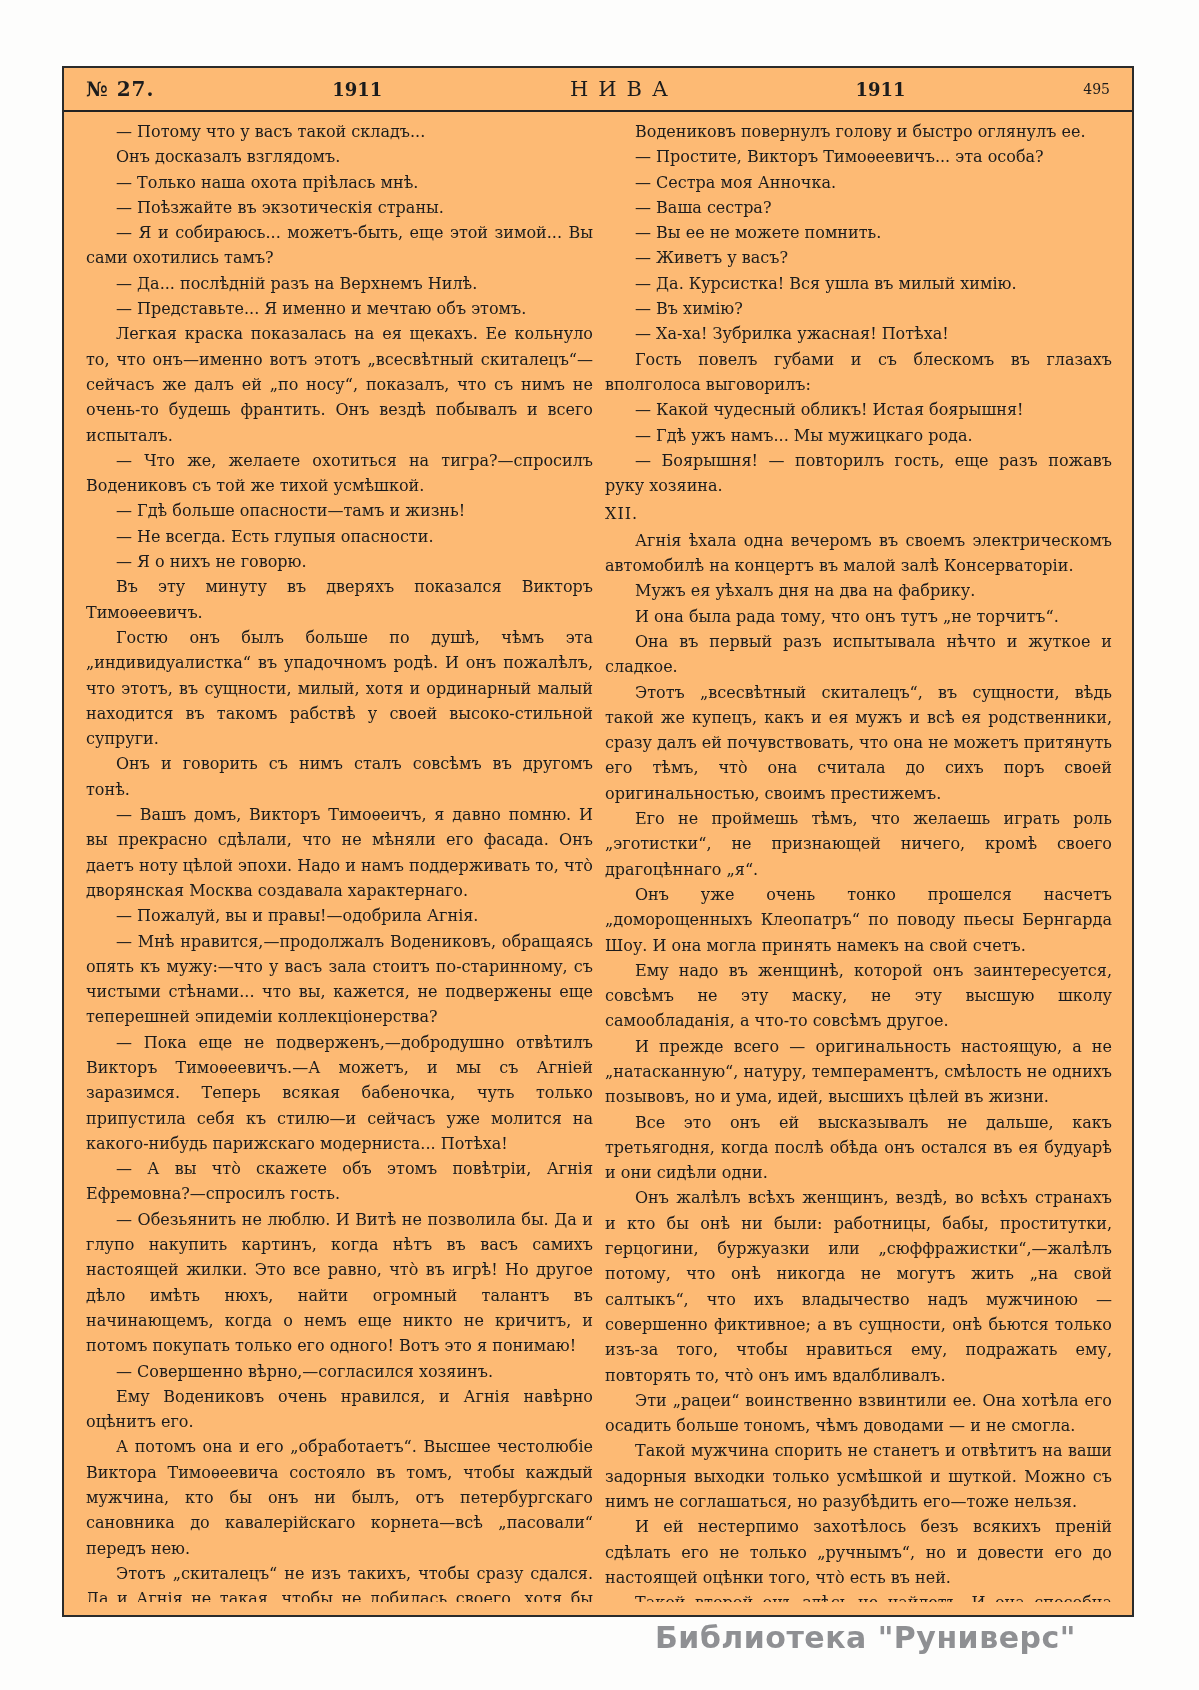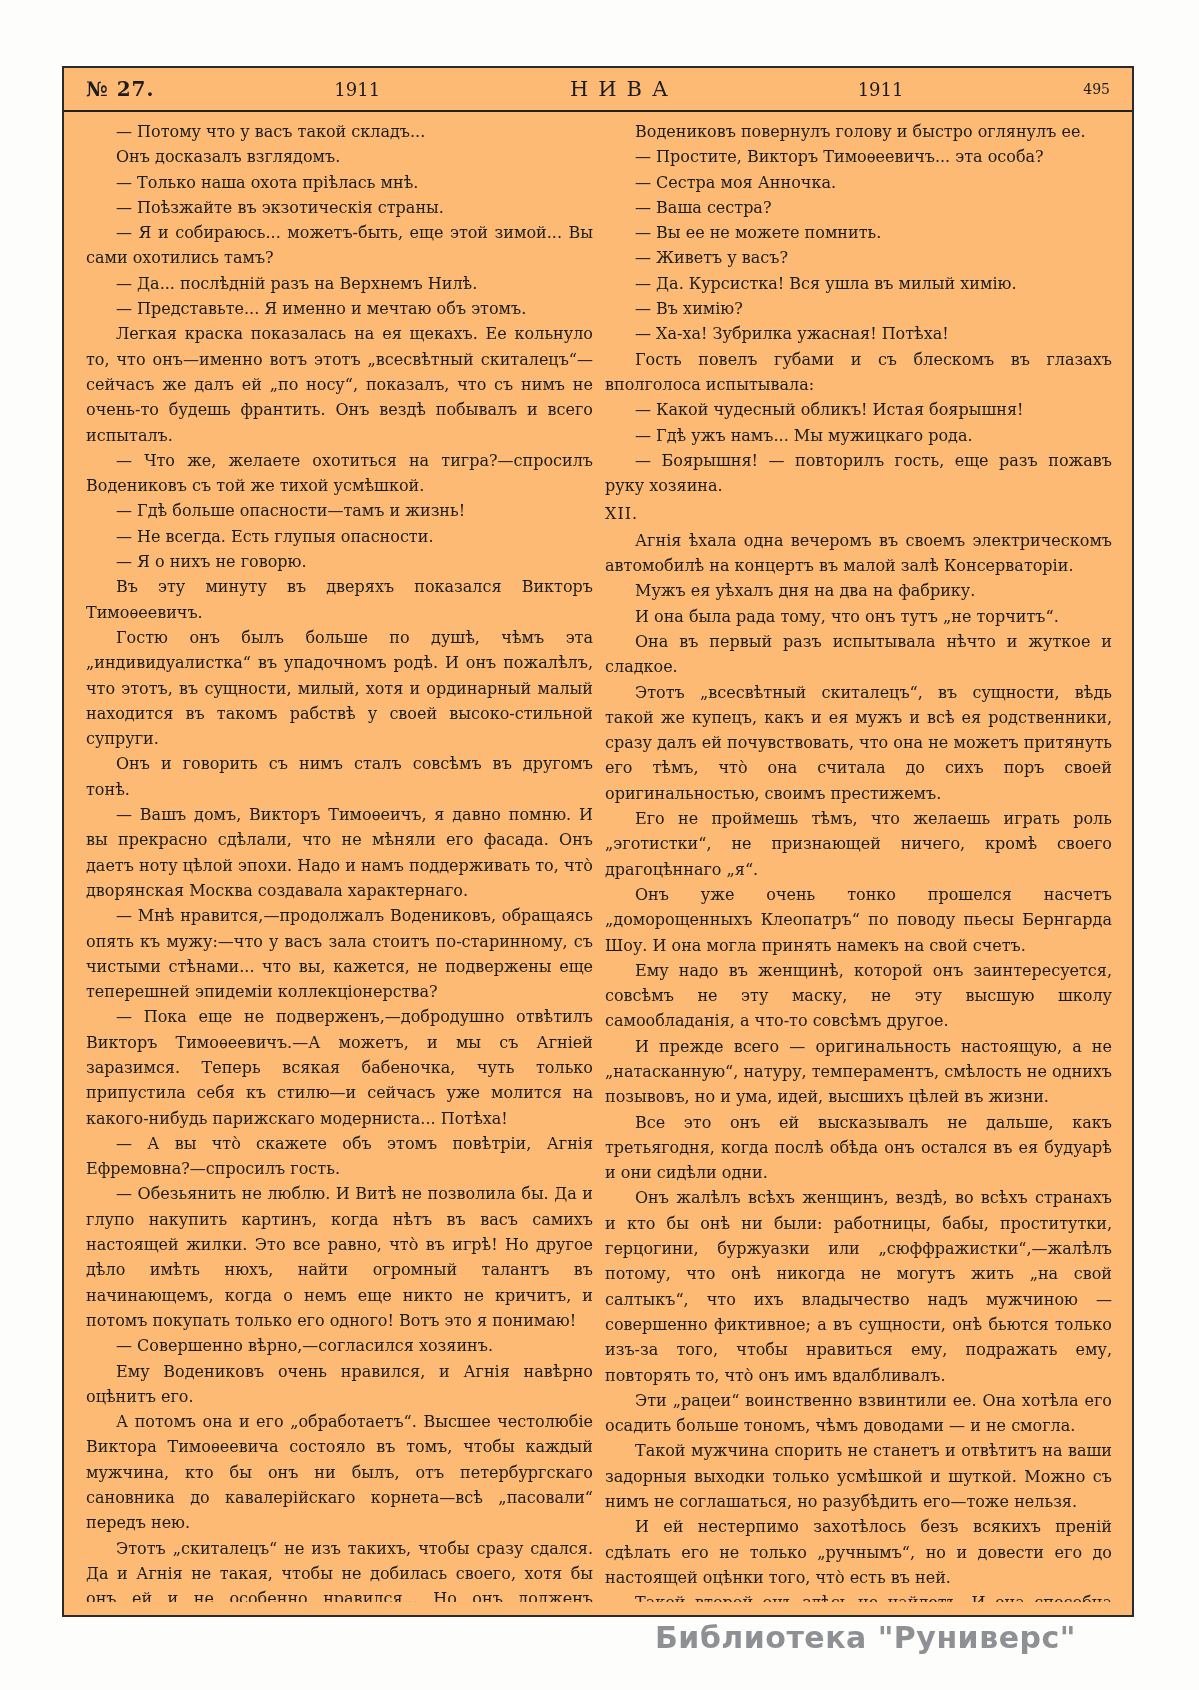--- a/index.html
+++ b/index.html
@@ -19,21 +19,21 @@
     background:#fdba74;
   }
   .header{
     height:44px;
     border-bottom:2px solid #222;
     display:flex;align-items:center;justify-content:space-between;
     padding:0 22px;
     box-sizing:border-box;
   }
   .hdr-issue{font-size:20px;font-weight:bold;letter-spacing:1px;}
-  .hdr-year{font-size:18px;}
+  .hdr-year{font-size:18px;font-weight:bold;}
   .hdr-title{font-size:21px;font-weight:normal;letter-spacing:10px;padding-left:10px;}
   .hdr-page{font-size:14px;}
   .columns{
     display:flex;
     gap:12px;
     padding:7px 20px 0 22px;
     height:1490px;
     box-sizing:border-box;
     overflow:hidden;
   }
@@ -84,40 +84,41 @@
           <p class="para">— Представьте... Я именно и мечтаю объ этомъ.</p>
           <p class="para">Легкая краска показалась на ея щекахъ. Ее кольнуло то, что онъ—именно вотъ этотъ „всесвѣтный скиталецъ“—сейчасъ же далъ ей „по носу“, показалъ, что съ нимъ не очень-то будешь франтить. Онъ вездѣ побывалъ и всего испыталъ.</p>
           <p class="para">— Что же, желаете охотиться на тигра?—спросилъ Водениковъ съ той же тихой усмѣшкой.</p>
           <p class="para">— Гдѣ больше опасности—тамъ и жизнь!</p>
           <p class="para">— Не всегда. Есть глупыя опасности.</p>
           <p class="para">— Я о нихъ не говорю.</p>
           <p class="para">Въ эту минуту въ дверяхъ показался Викторъ Тимоѳеевичъ.</p>
           <p class="para">Гостю онъ былъ больше по душѣ, чѣмъ эта „индивидуалистка“ въ упадочномъ родѣ. И онъ пожалѣлъ, что этотъ, въ сущности, милый, хотя и ординарный малый находится въ такомъ рабствѣ у своей высоко-стильной супруги.</p>
           <p class="para">Онъ и говорить съ нимъ сталъ совсѣмъ въ другомъ тонѣ.</p>
           <p class="para">— Вашъ домъ, Викторъ Тимоѳеичъ, я давно помню. И вы прекрасно сдѣлали, что не мѣняли его фасада. Онъ даетъ ноту цѣлой эпохи. Надо и намъ поддерживать то, что̀ дворянская Москва создавала характернаго.</p>
+          <p class="para">— Пожалуй, вы и правы!—одобрила Агнія.</p>
           <p class="para">— Мнѣ нравится,—продолжалъ Водениковъ, обращаясь опять къ мужу:—что у васъ зала стоитъ по-старинному, съ чистыми стѣнами... что вы, кажется, не подвержены еще теперешней эпидеміи коллекціонерства?</p>
           <p class="para">— Пока еще не подверженъ,—добродушно отвѣтилъ Викторъ Тимоѳеевичъ.—А можетъ, и мы съ Агніей заразимся. Теперь всякая бабеночка, чуть только припустила себя къ стилю—и сейчасъ уже молится на какого-нибудь парижскаго модерниста... Потѣха!</p>
           <p class="para">— А вы что̀ скажете объ этомъ повѣтріи, Агнія Ефремовна?—спросилъ гость.</p>
           <p class="para">— Обезьянить не люблю. И Витѣ не позволила бы. Да и глупо накупить картинъ, когда нѣтъ въ васъ самихъ настоящей жилки. Это все равно, что̀ въ игрѣ! Но другое дѣло имѣть нюхъ, найти огромный талантъ въ начинающемъ, когда о немъ еще никто не кричитъ, и потомъ покупать только его одного! Вотъ это я понимаю!</p>
           <p class="para">— Совершенно вѣрно,—согласился хозяинъ.</p>
           <p class="para">Ему Водениковъ очень нравился, и Агнія навѣрно оцѣнитъ его.</p>
           <p class="para">А потомъ она и его „обработаетъ“. Высшее честолюбіе Виктора Тимоѳеевича состояло въ томъ, чтобы каждый мужчина, кто бы онъ ни былъ, отъ петербургскаго сановника до кавалерійскаго корнета—всѣ „пасовали“ передъ нею.</p>
           <p class="para">Этотъ „скиталецъ“ не изъ такихъ, чтобы сразу сдался. Да и Агнія не такая, чтобы не добилась своего, хотя бы онъ ей и не особенно нравился... Но онъ долженъ заплатить свою дань.</p>
         </div>
       <div class="col" id="col-right">
           <p class="para">Водениковъ повернулъ голову и быстро оглянулъ ее.</p>
           <p class="para">— Простите, Викторъ Тимоѳеевичъ... эта особа?</p>
           <p class="para">— Сестра моя Анночка.</p>
           <p class="para">— Ваша сестра?</p>
           <p class="para">— Вы ее не можете помнить.</p>
           <p class="para">— Живетъ у васъ?</p>
           <p class="para">— Да. Курсистка! Вся ушла въ милый химію.</p>
           <p class="para">— Въ химію?</p>
           <p class="para">— Ха-ха! Зубрилка ужасная! Потѣха!</p>
-          <p class="para">Гость повелъ губами и съ блескомъ въ глазахъ вполголоса испытывала:</p>
+          <p class="para">Гость повелъ губами и съ блескомъ въ глазахъ вполголоса выговорилъ:</p>
           <p class="para">— Какой чудесный обликъ! Истая боярышня!</p>
           <p class="para">— Гдѣ ужъ намъ... Мы мужицкаго рода.</p>
           <p class="para">— Боярышня! — повторилъ гость, еще разъ пожавъ руку хозяина.</p>
           <p class="heading">XII.</p>
           <p class="para">Агнія ѣхала одна вечеромъ въ своемъ электрическомъ автомобилѣ на концертъ въ малой залѣ Консерваторіи.</p>
           <p class="para">Мужъ ея уѣхалъ дня на два на фабрику.</p>
           <p class="para">И она была рада тому, что онъ тутъ „не торчитъ“.</p>
           <p class="para">Она въ первый разъ испытывала нѣчто и жуткое и сладкое.</p>
           <p class="para">Этотъ „всесвѣтный скиталецъ“, въ сущности, вѣдь такой же купецъ, какъ и ея мужъ и всѣ ея родственники, сразу далъ ей почувствовать, что она не можетъ притянуть его тѣмъ, что̀ она считала до сихъ поръ своей оригинальностью, своимъ престижемъ.</p>
           <p class="para">Его не проймешь тѣмъ, что желаешь играть роль „эготистки“, не признающей ничего, кромѣ своего драгоцѣннаго „я“.</p>

